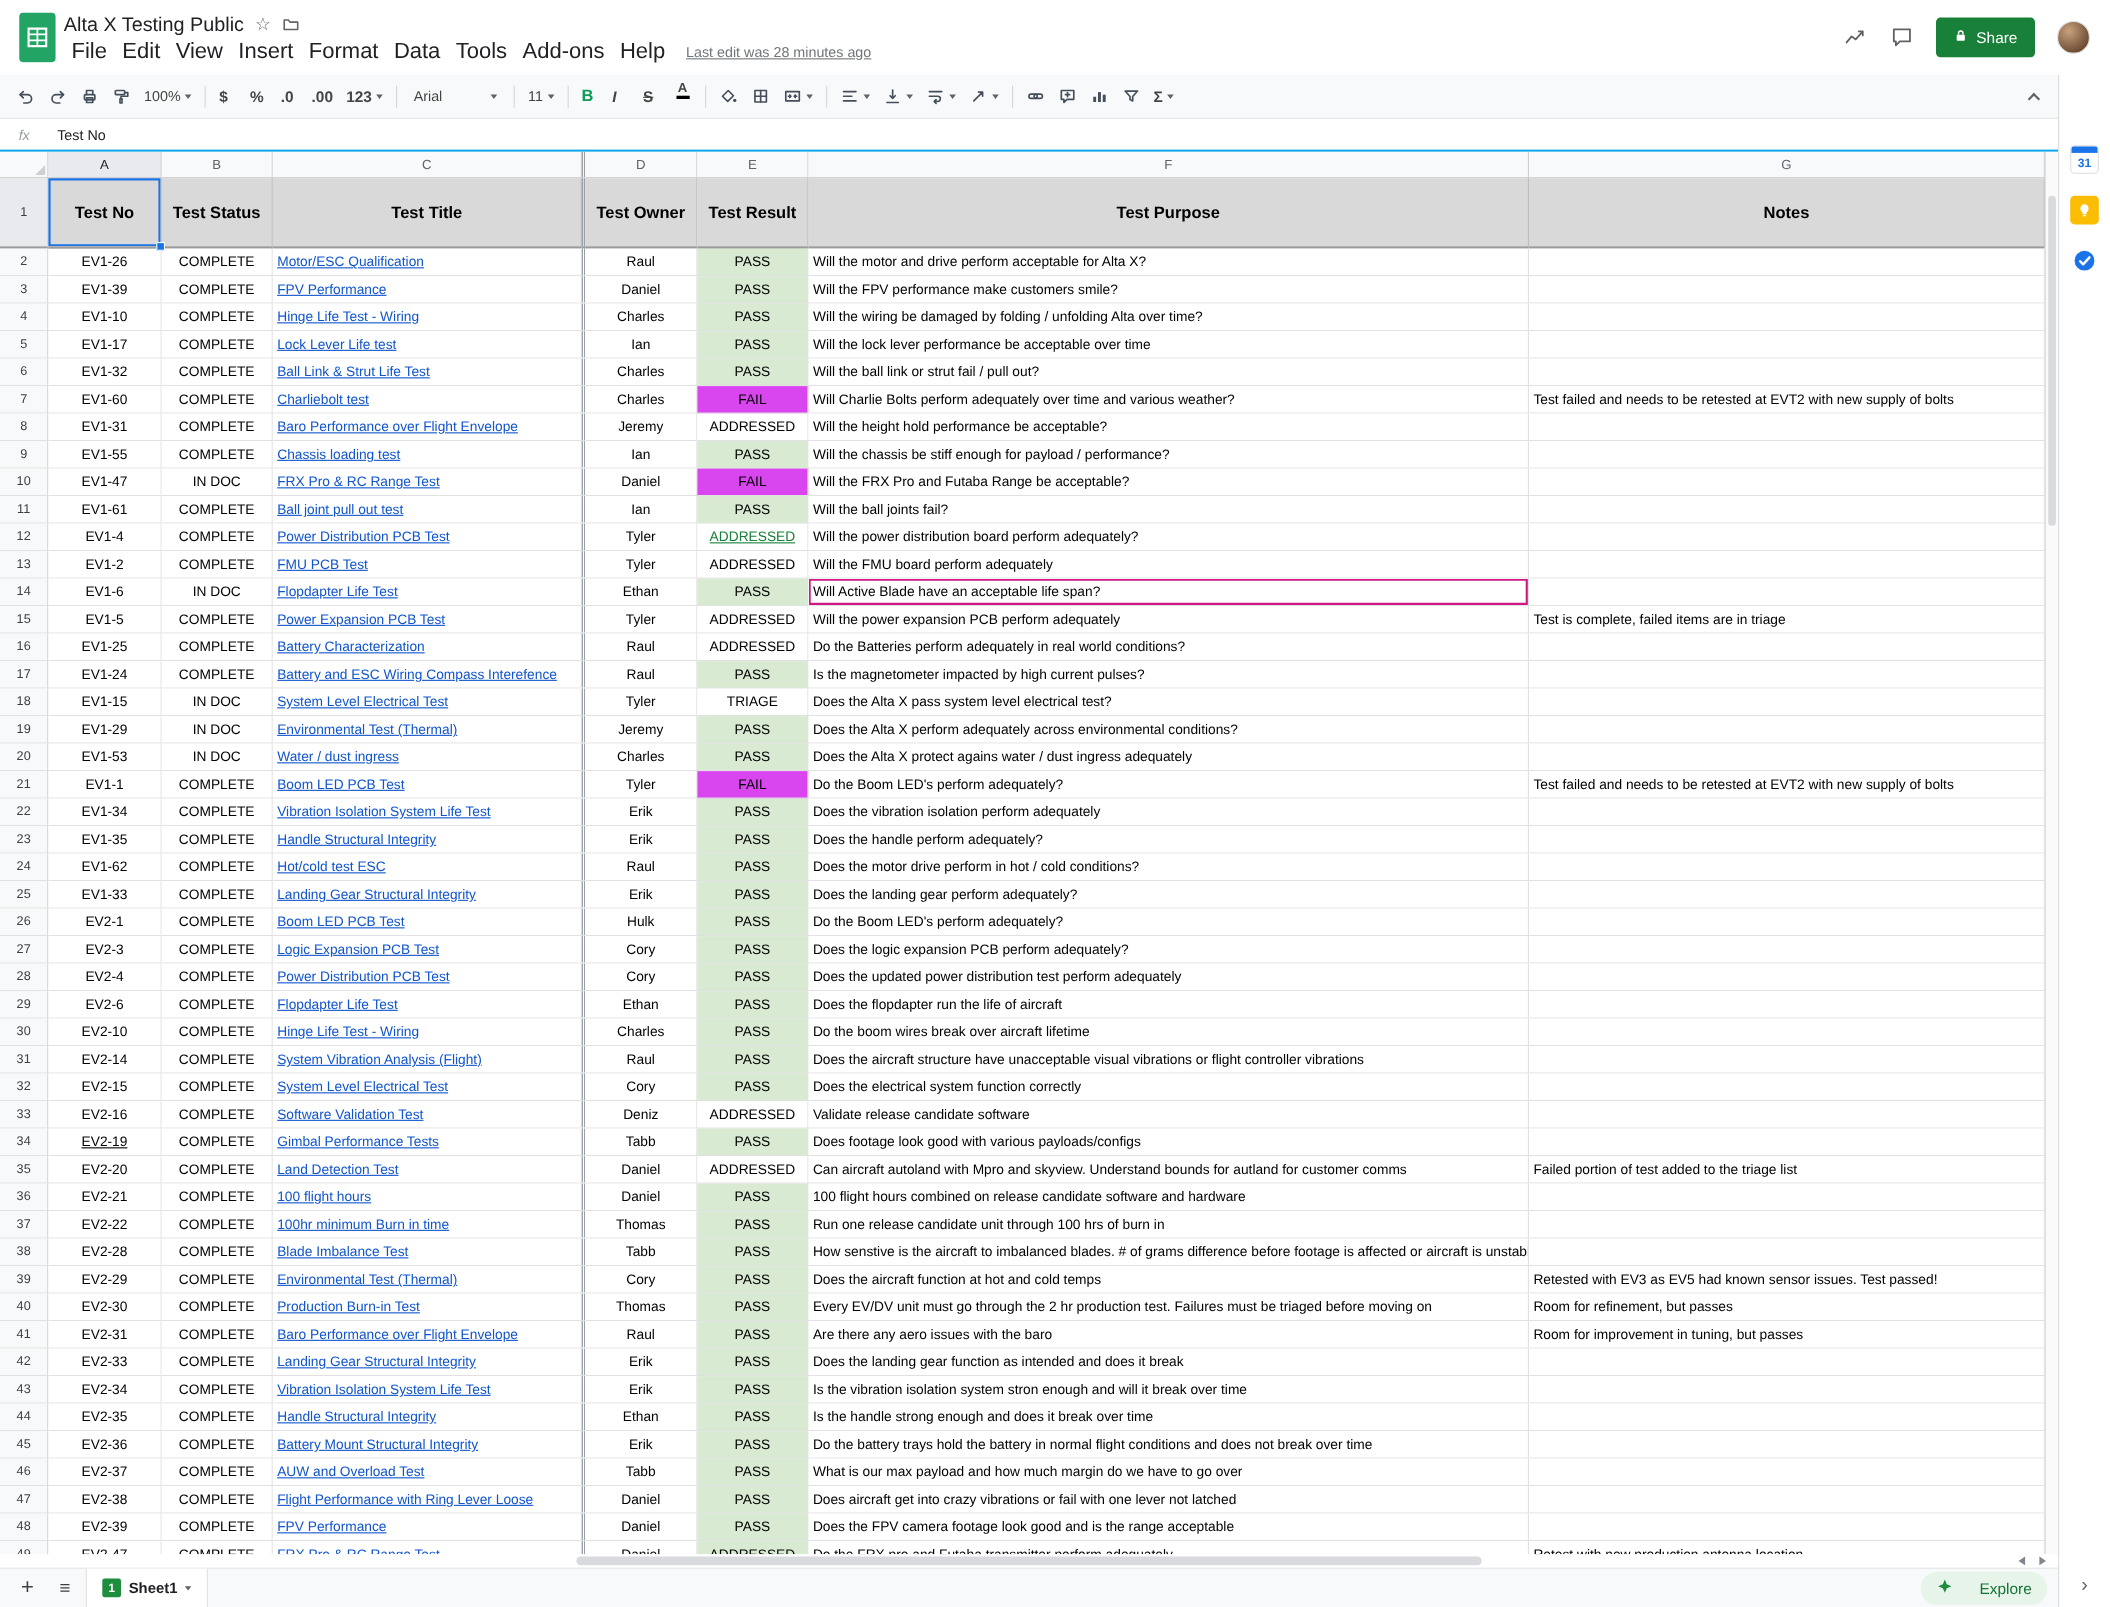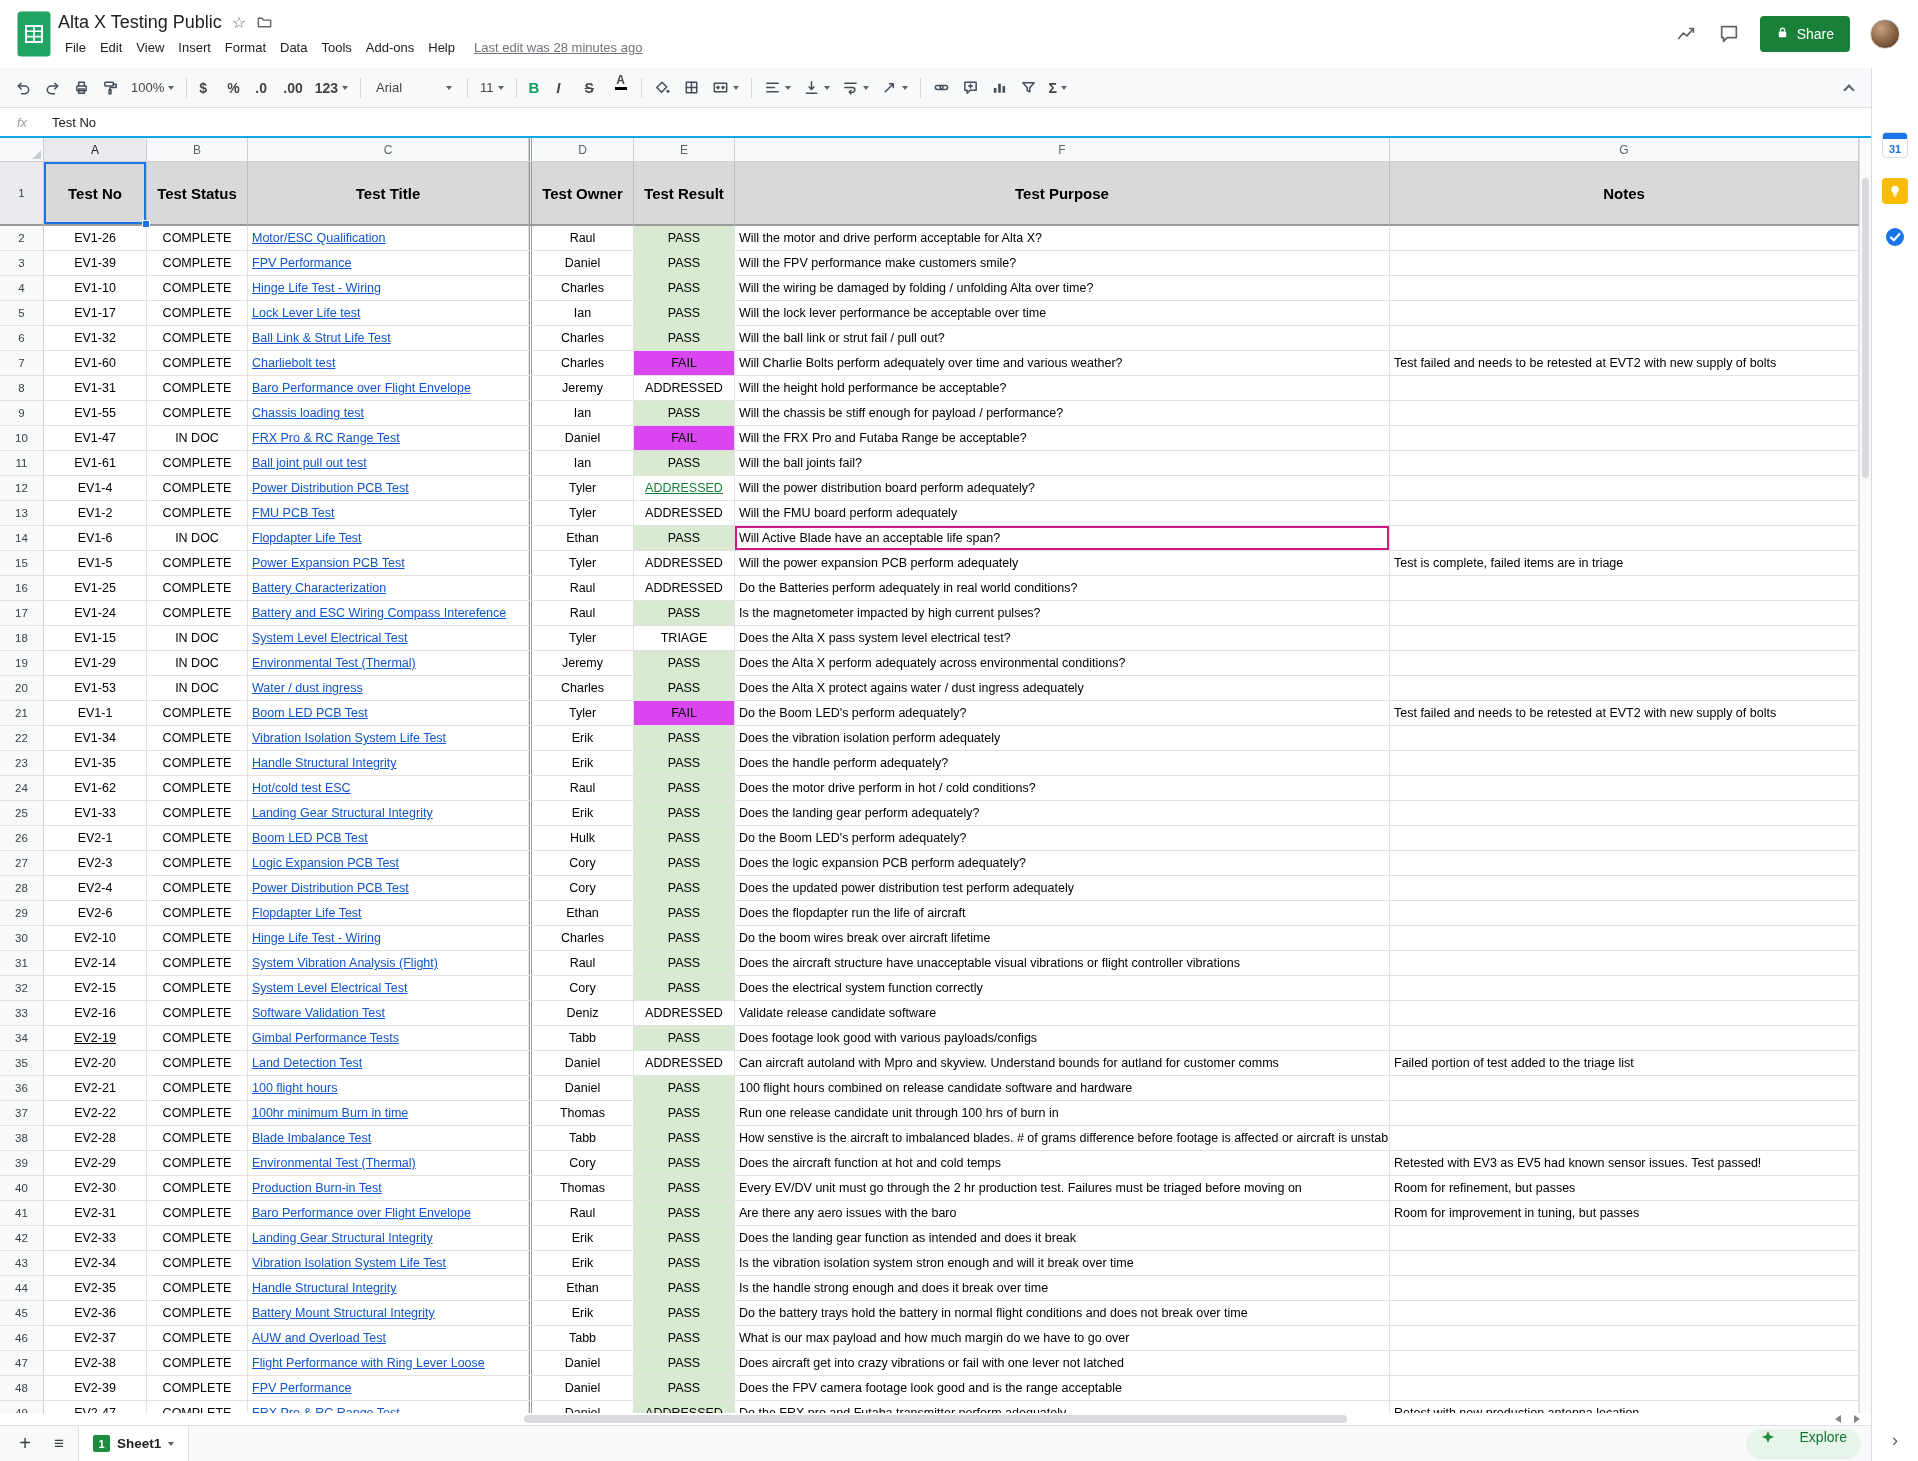--- a/index.html
+++ b/index.html
@@ -10,21 +10,21 @@
 
   
   .topbar { height: 68px; flex: 0 0 auto; display: flex; align-items: center; padding: 0 18px 0 14px; background: #fff; }
   .logo { width: 40px; display: flex; align-items: center; justify-content: center; }
   .title-block { margin-left: 4px; display: flex; flex-direction: column; justify-content: center; }
   .title-row { display: flex; align-items: center; gap: 10px; height: 26px; }
   .doc-title { font-size: 18px; color: #202124; }
   .star { color: #5f6368; font-size: 16px; cursor: default; }
   .folder { display: flex; align-items: center; }
   .menu-row { display: flex; align-items: center; height: 24px; }
-  .menu-item { padding: 0 7px; font-size: 13px; color: #202124; border-radius: 3px; cursor: default; }
+  .menu-item { padding: 0 7px; font-size: 20px; color: #202124; border-radius: 3px; cursor: default; }
   .last-edit { margin-left: 12px; font-size: 13px; color: #70757a; text-decoration: underline; cursor: default; }
   .topbar-right { margin-left: auto; display: flex; align-items: center; gap: 20px; }
   .tb-ic { display: flex; align-items: center; }
   .share-btn { display: flex; align-items: center; gap: 8px; background: #188038; color: #fff; font-size: 14px; font-family: inherit; padding: 0 16px; height: 36px; border: none; border-radius: 4px; cursor: default; }
   .avatar { width: 30px; height: 30px; border-radius: 50%; background: radial-gradient(circle at 35% 30%, #c9a27e, #6b4a32 75%); border: 1px solid #ddd; }
 
   
   .body-row { flex: 1; display: flex; min-height: 0; }
   .left-col { flex: 1; min-width: 0; display: flex; flex-direction: column; }
 
@@ -103,21 +103,21 @@
   .hs-btn { width: 16px; height: 10px; display: flex; align-items: center; justify-content: center; }
   .tri-l { width: 0; height: 0; border-top: 4px solid transparent; border-bottom: 4px solid transparent; border-right: 6px solid #80868b; }
   .tri-r { width: 0; height: 0; border-top: 4px solid transparent; border-bottom: 4px solid transparent; border-left: 6px solid #80868b; }
 
   
   .sheetbar { height: 36px; flex: 0 0 auto; background: #f8f9fa; border-top: 1px solid #e0e0e0; display: flex; align-items: center; padding: 0 10px; gap: 4px; }
   .add-sheet { font-size: 20px; color: #3c4043; width: 30px; text-align: center; cursor: default; }
   .all-sheets { font-size: 17px; color: #3c4043; width: 30px; text-align: center; cursor: default; }
   .sheet-tab { display: flex; align-items: center; gap: 7px; height: 35px; padding: 0 14px; background: #fff; border-left: 1px solid #e0e0e0; border-right: 1px solid #e0e0e0; font-size: 13.5px; font-weight: bold; color: #202124; }
   .sheet-badge { width: 17px; height: 17px; background: #1e8e3e; color: #fff; font-size: 11px; font-weight: bold; display: flex; align-items: center; justify-content: center; border-radius: 2px; }
-  .explore-btn { margin-left: auto; display: flex; align-items: flex-start; gap: 24px; background: #e6f4ea; border-radius: 16px; height: 30px; padding: 0 14px; color: #137333; font-size: 14px; cursor: default; }
+  .explore-btn { margin-left: auto; display: flex; align-items: center; gap: 24px; background: #e6f4ea; border-radius: 16px; height: 30px; padding: 0 14px; color: #137333; font-size: 14px; cursor: default; }
 
   
   .side-panel { width: 47px; flex: 0 0 auto; border-left: 1px solid #dadce0; background: #fff; display: flex; flex-direction: column; align-items: center; padding: 64px 0 10px; gap: 20px; }
   .sp-cal { width: 26px; height: 26px; border: 1px solid #dadce0; border-radius: 4px; background: #fff; position: relative; display: flex; align-items: flex-end; justify-content: center; font-size: 11px; font-weight: bold; color: #1a73e8; padding-bottom: 2px; overflow: hidden; }
   .sp-cal::before { content: ""; position: absolute; top: 0; left: 0; right: 0; height: 6px; background: #1a73e8; }
   .sp-keep { width: 26px; height: 26px; border-radius: 4px; background: #fbbc04; display: flex; align-items: center; justify-content: center; }
   .sp-tasks { width: 26px; height: 26px; display: flex; align-items: center; justify-content: center; }
   .side-chevron { margin-top: auto; color: #5f6368; font-size: 18px; cursor: default; }
 </style>
 </head>

